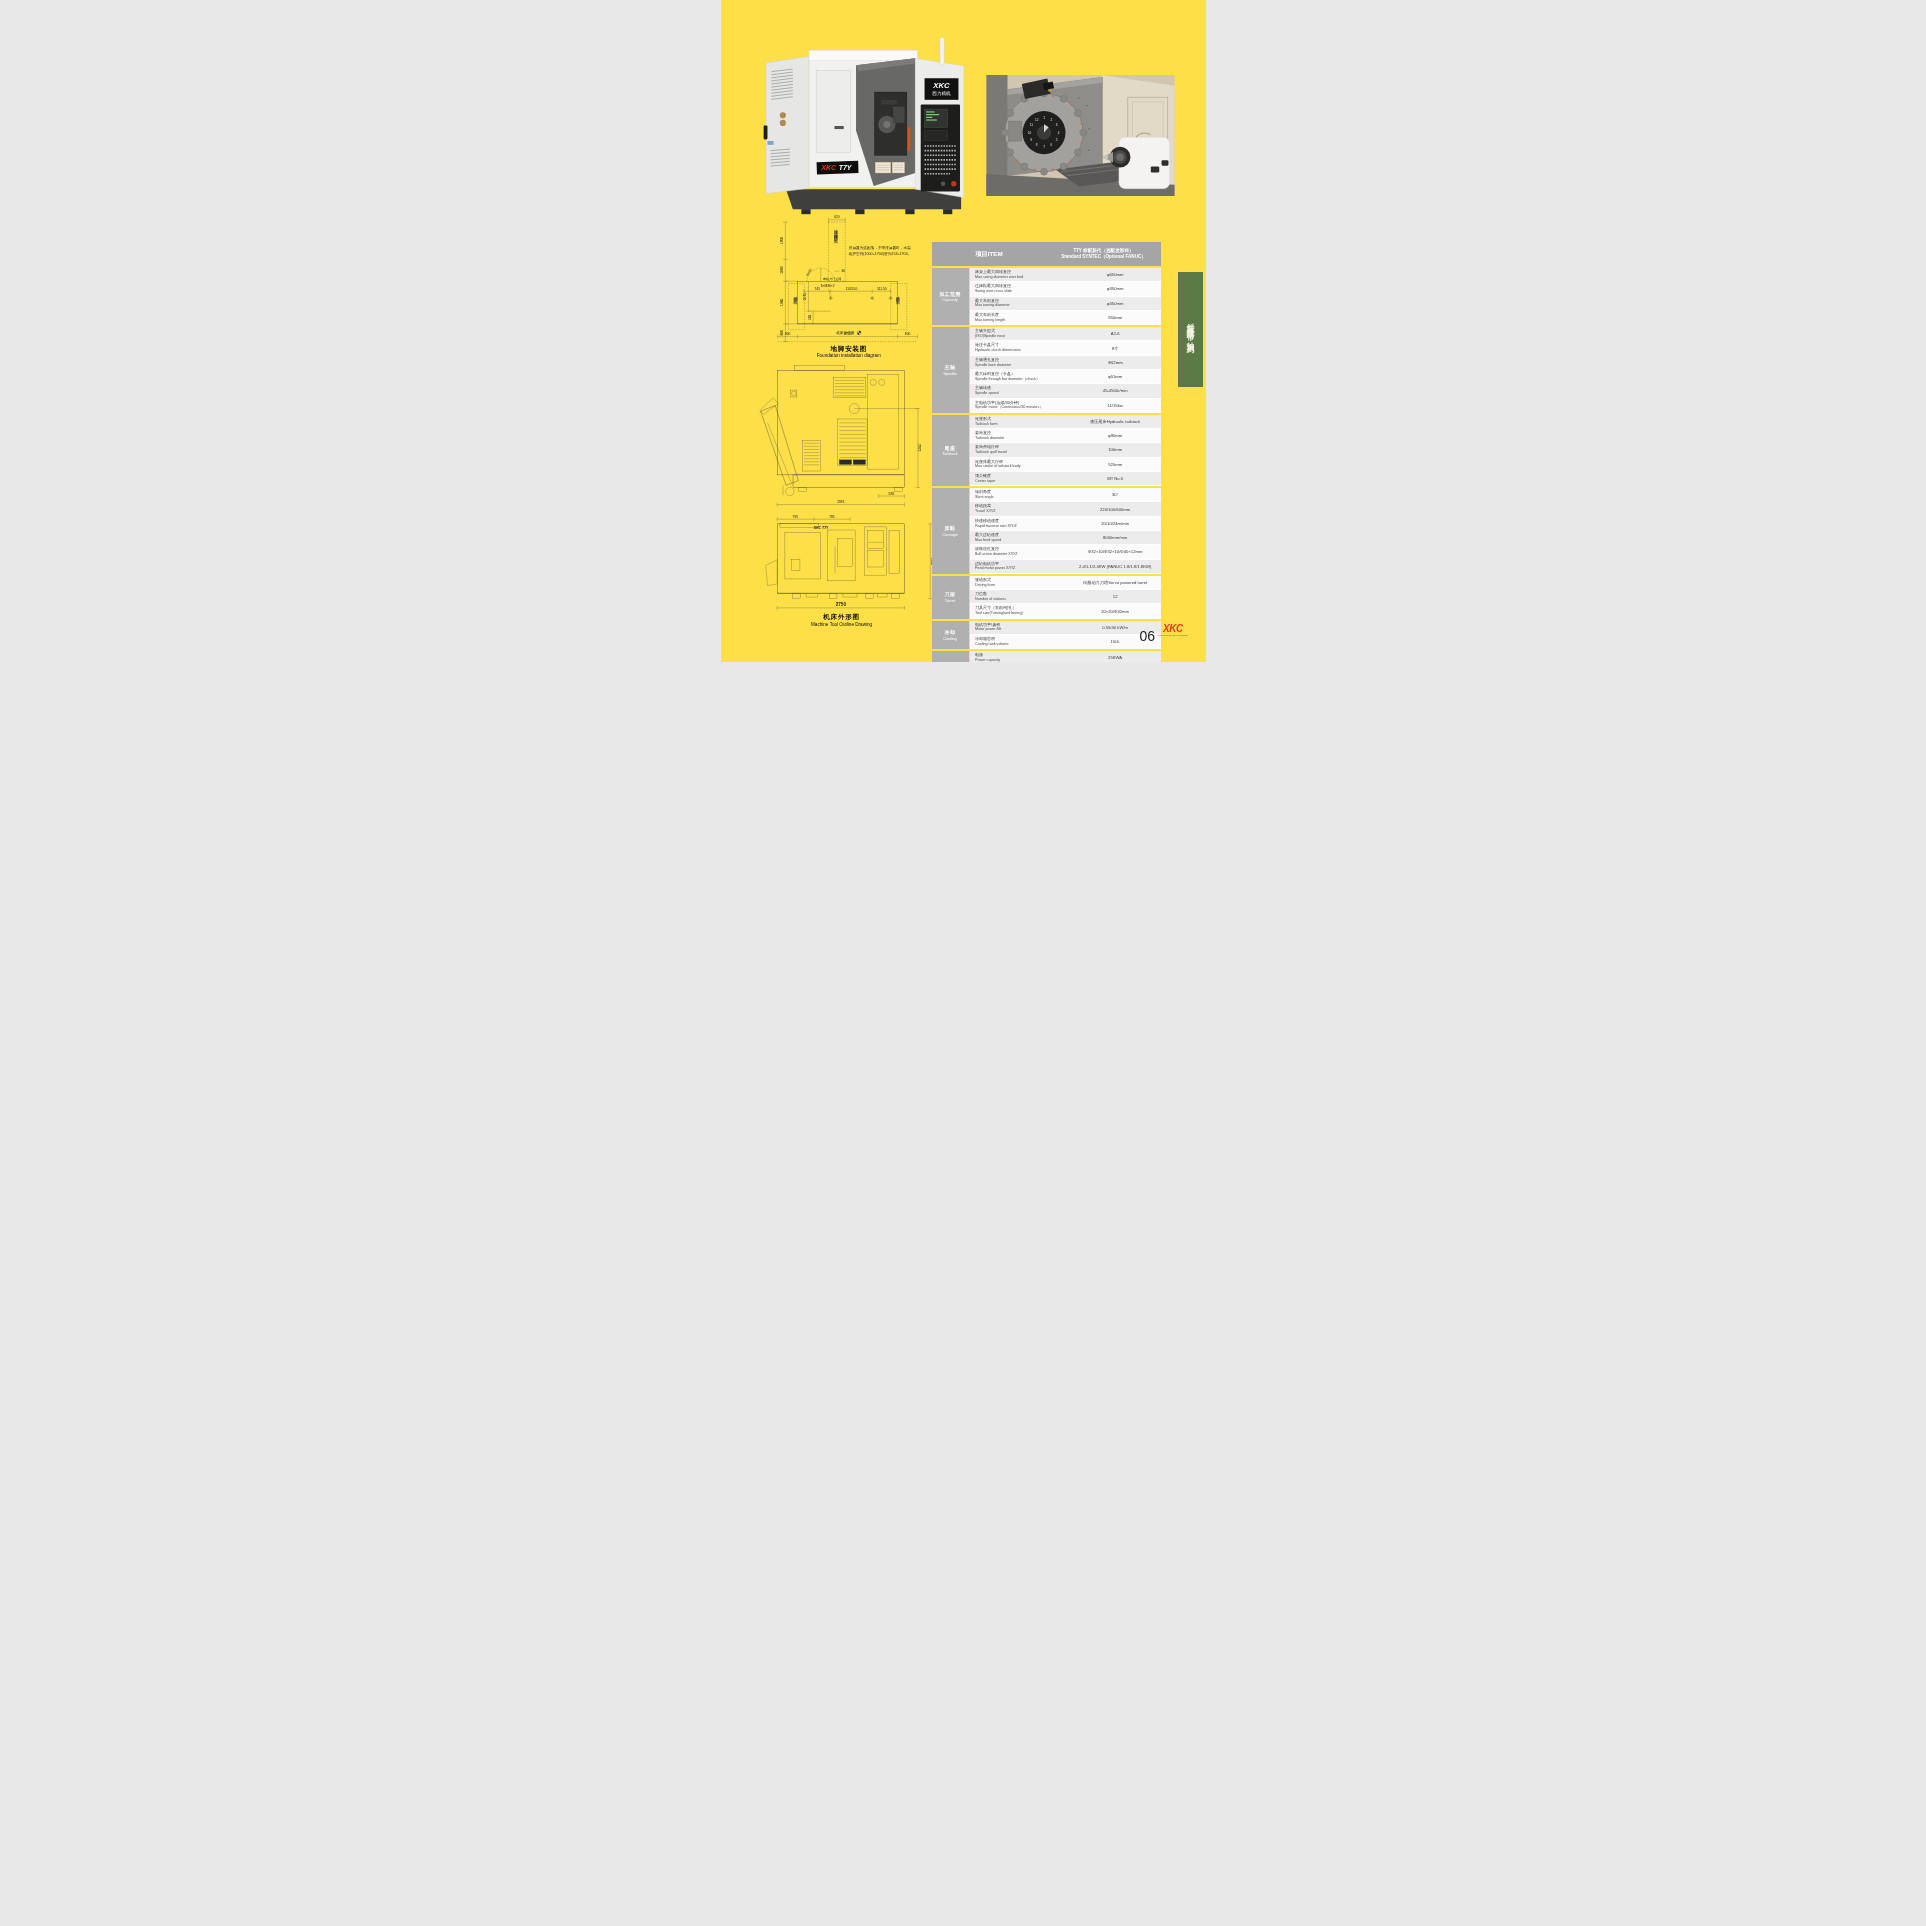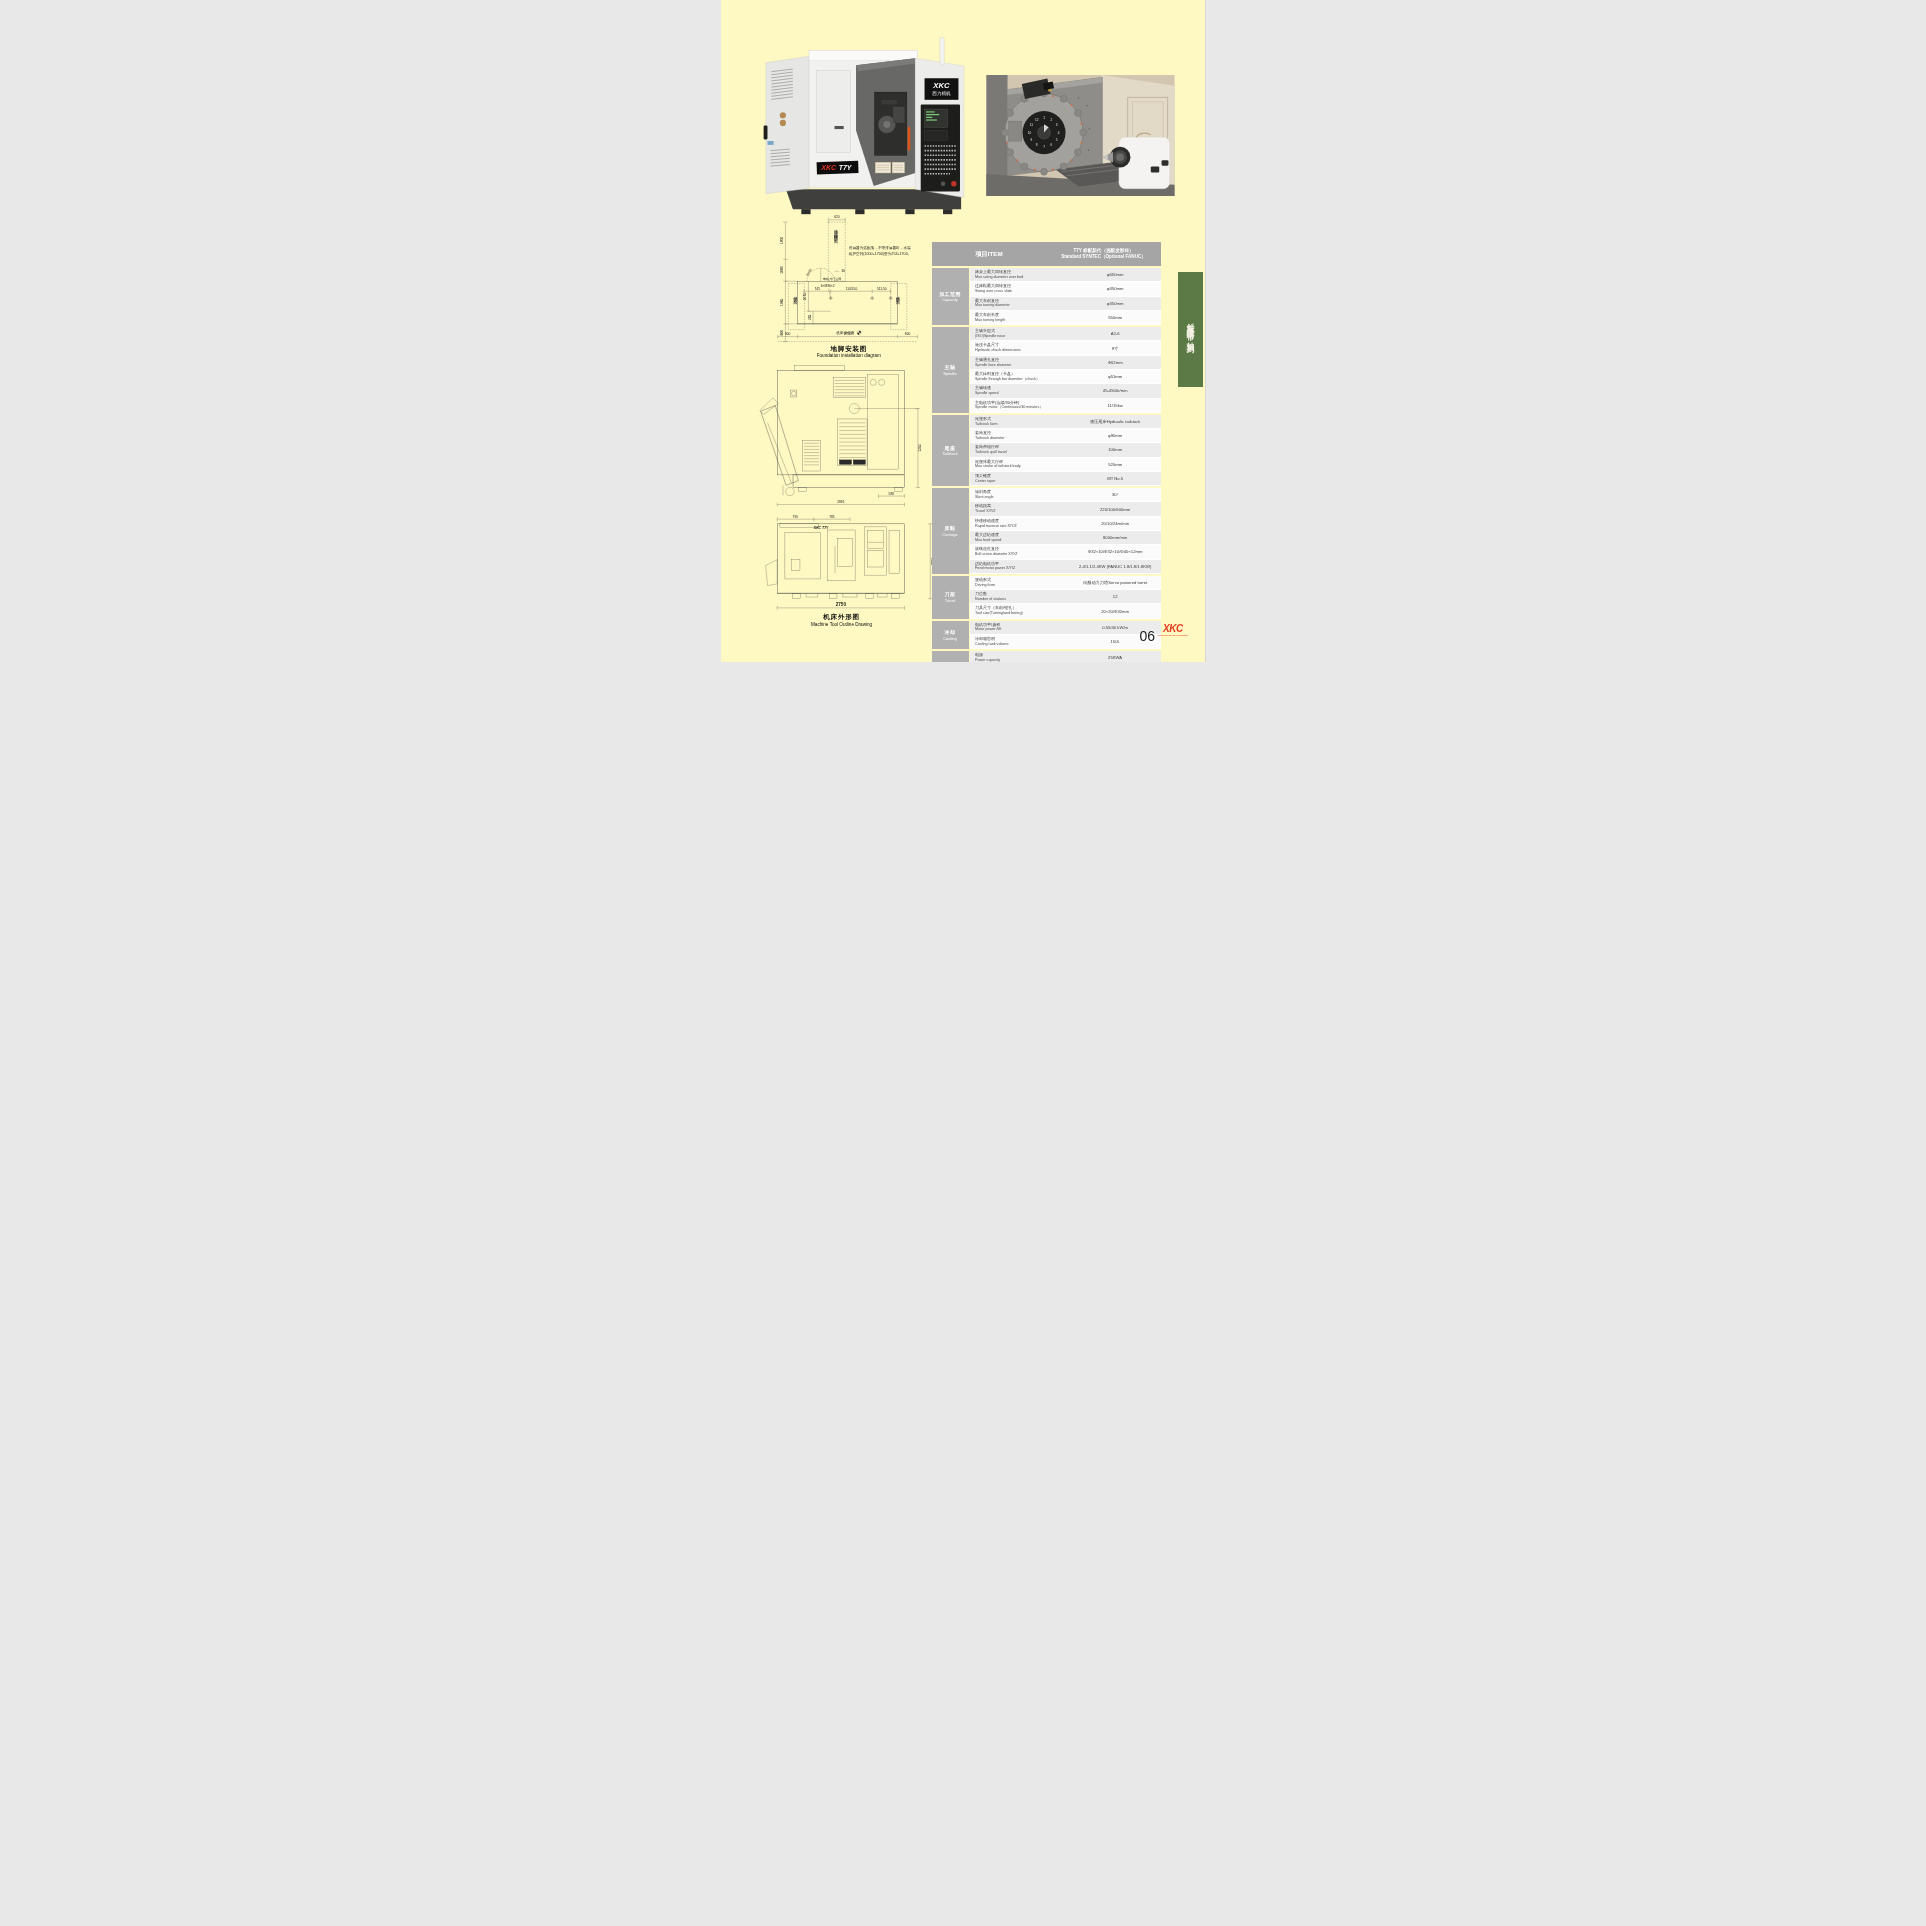--- a/index.html
+++ b/index.html
@@ -1,16 +1,16 @@
 <!DOCTYPE html>
 <html style="font-size:6.2px"><head>
 <meta charset="utf-8">
 <style>
   html,body{margin:0;padding:0;background:#e8e8e8;}
-  .page{position:relative;width:485px;height:662px;background:#fef9c3;overflow:hidden;
+  .page{position:relative;width:485px;height:662px;background:#fde047;overflow:hidden;
         font-family:"Liberation Sans","DejaVu Sans",sans-serif;margin:0 auto;
         border-right:0.8px solid #d8d8d8;box-sizing:border-box;}
   svg{display:block;}
   .abs{position:absolute;}
 
   
   .tbl-header{position:absolute;left:211px;top:242px;width:229px;height:24px;background:#a5a5a5;
               display:flex;align-items:center;color:#ffffff;}
   .th-item{width:115px;text-align:center;font-size:6.2px;font-weight:bold;}
   .th-model{width:114px;text-align:center;font-size:4.6px;font-weight:bold;line-height:1.35;}

